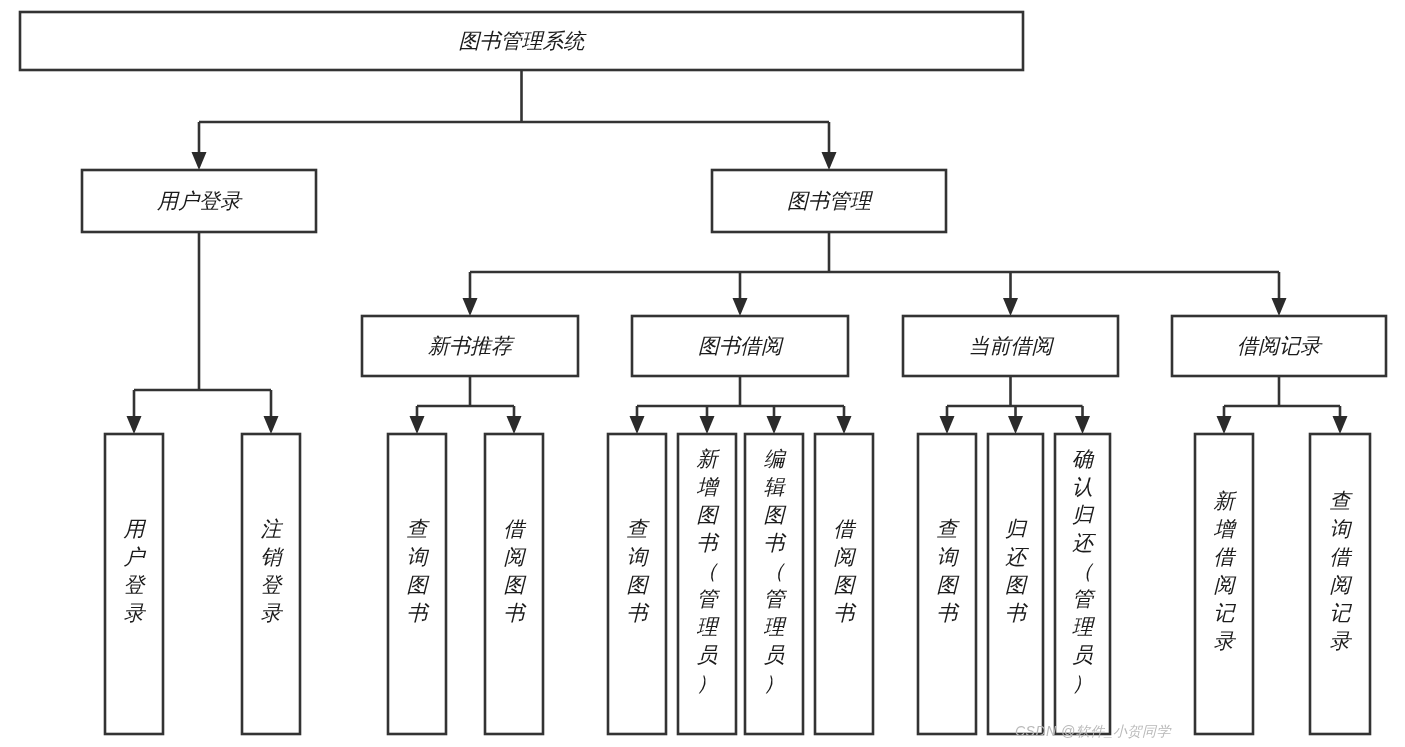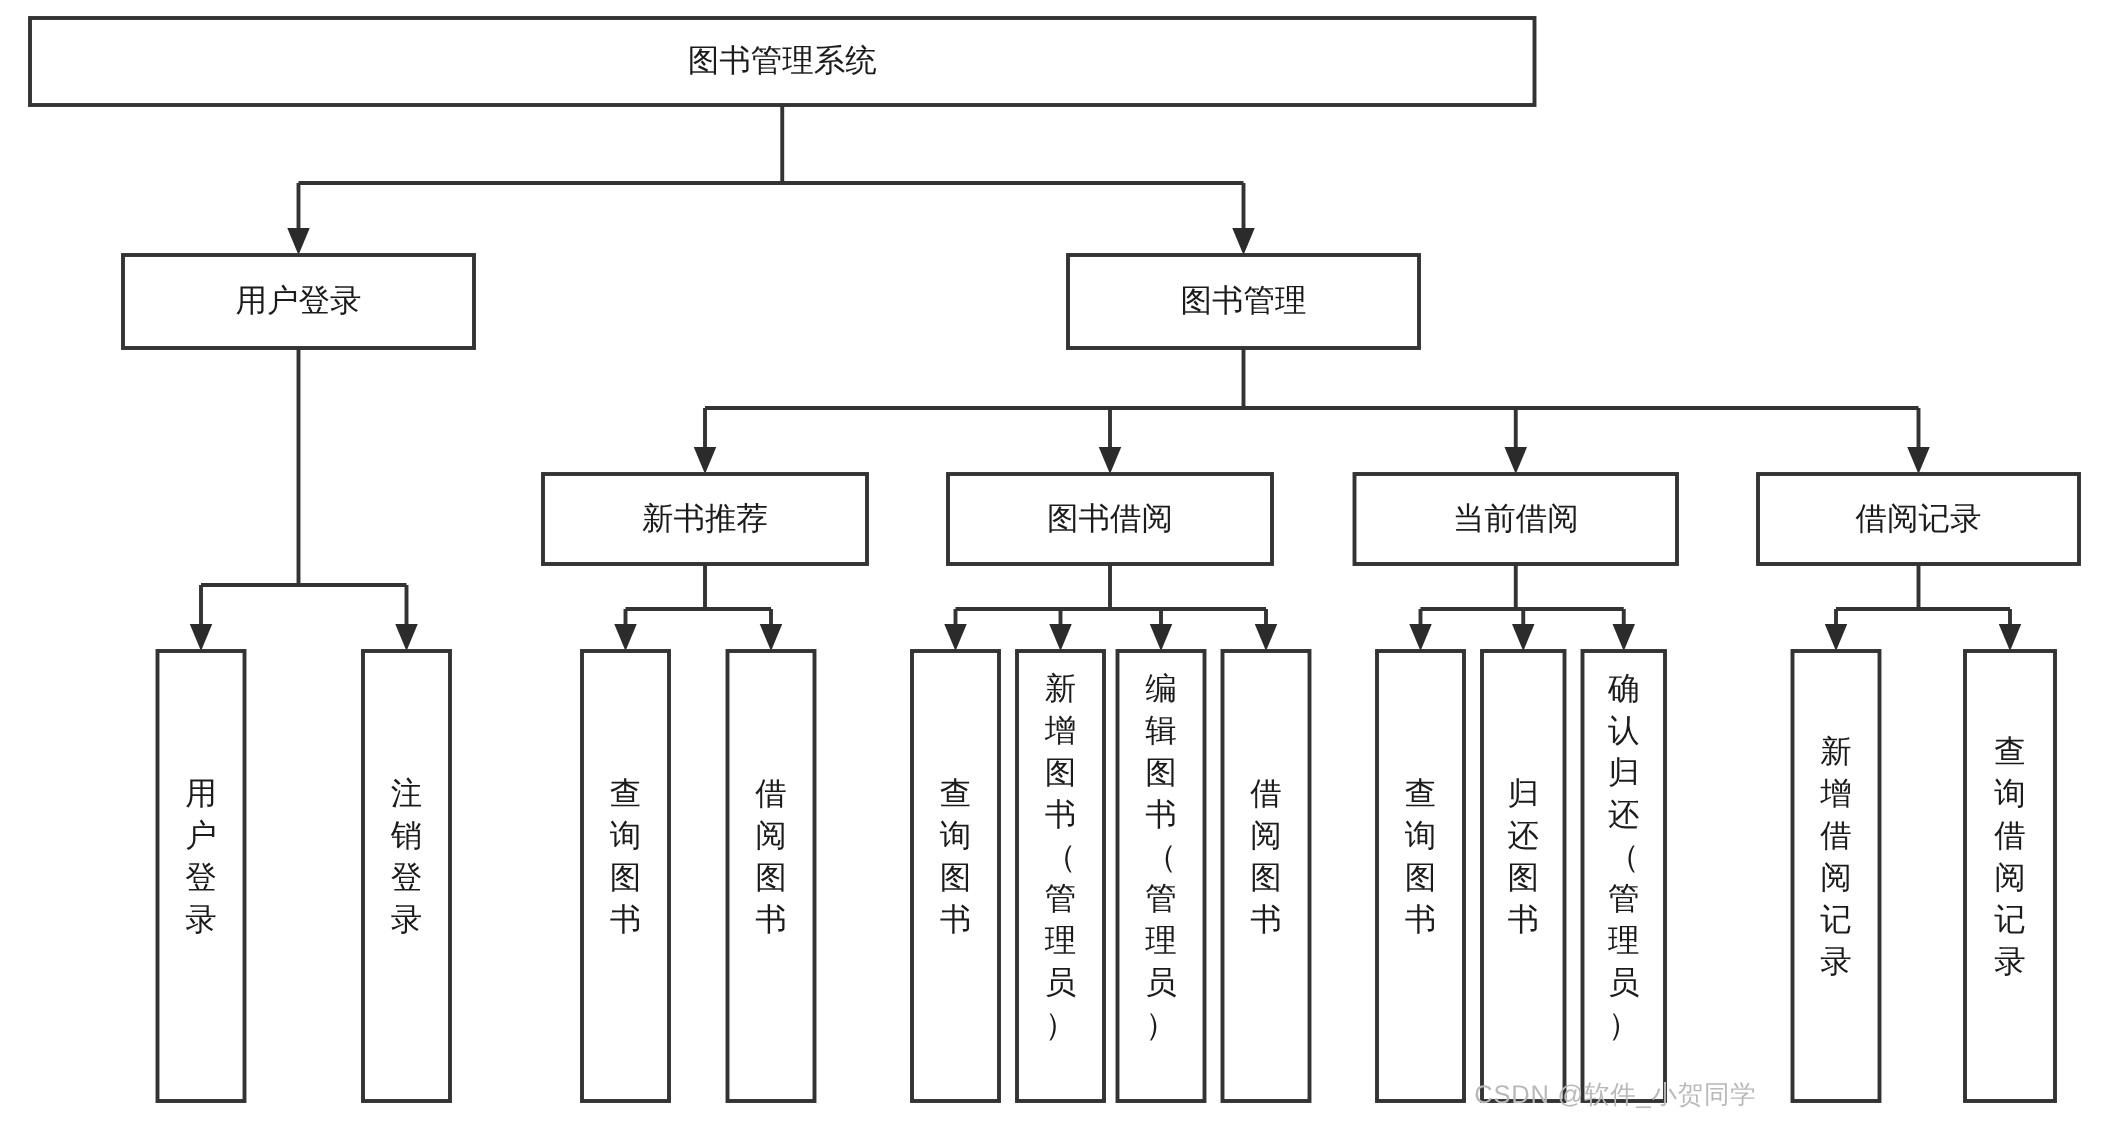--- a/index.html
+++ b/index.html
@@ -11,20 +11,21 @@
     width: 1405px;
     height: 747px;
     font-family: "Liberation Sans", "DejaVu Sans", sans-serif;
     overflow: hidden;
   }
   #diagram-root {
     position: relative;
     width: 1183px;
     height: 747px;
     background: #ffffff;
+    font-style: italic;
   }
   svg#flow {
     position: absolute;
     top: 0;
     left: 0;
     width: 1405px;
     height: 747px;
     display: block;
   }
   .node-box {
@@ -53,21 +54,21 @@
     font-family: "Liberation Sans", "DejaVu Sans", sans-serif;
     font-size: 21px;
     fill: #1b1b1b;
     text-anchor: middle;
   }
   .watermark {
     position: absolute;
     right: 12px;
     bottom: 6px;
     font-family: "Liberation Sans", "DejaVu Sans", sans-serif;
-    font-size: 17px;
+    font-size: 14px;
     color: #b9b9b9;
     letter-spacing: 0.5px;
     white-space: nowrap;
     user-select: none;
   }
 </style>
 </head>
 <body>
 
 <div id="diagram-root">

